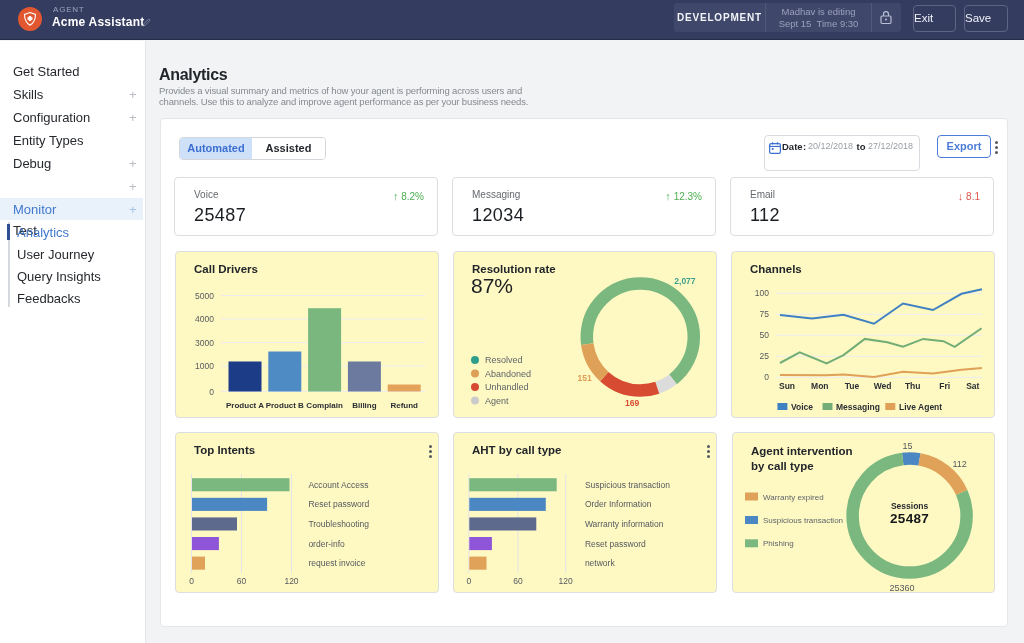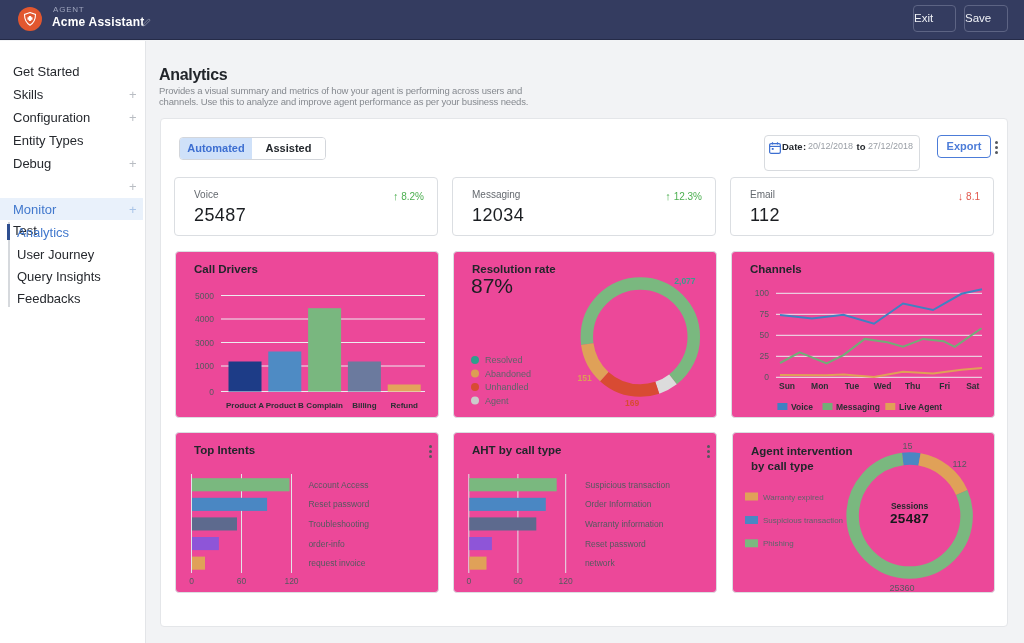--- a/index.html
+++ b/index.html
@@ -45,38 +45,52 @@
 #export { position:absolute; left:925px; top:135px; width:54px; height:23px; border:1px solid #4c7cd8; border-radius:4px; color:#4c7cd8; font-size:11px; font-weight:bold; text-align:center; line-height:21px;margin-left:12px; }
 .vdots { position:absolute; width:3px; height:3px; border-radius:50%; background:#54585e; }
 
 
 .mcard { position:absolute; top:177px; width:264px; height:59px; background:#fff; border:1px solid #dbdee2; border-radius:4px; }
 .mlabel { position:absolute; left:19px; top:11px; font-size:10px; color:#64696f; }
 .mvalue { position:absolute; left:19px; top:27.5px; font-size:18px; line-height:1; color:#1b1e22; letter-spacing:0.4px; }
 .mtrend { position:absolute; right:13px; top:12px; font-size:10px; }
 
 
-.ccard { position:absolute; background:#ec4899; border:1px solid #dbdee2; border-radius:4px;padding-left:8px; }
+.ccard { position:absolute; background:#fef9c3; border:1px solid #dbdee2; border-radius:4px;padding-left:8px; }
 .ctitle { position:absolute; left:18px; top:11px; font-size:11.5px; font-weight:bold; color:#22262b; }
 </style>
 </head>
 <body>
 
 <div id="header">
   <div id="logo">
     <svg width="24" height="24" viewBox="0 0 24 24">
         <path d="M12 5.5 L17.5 7.5 C17.5 12 16.5 15.5 12 18.2 C7.5 15.5 6.5 12 6.5 7.5 Z" fill="none" stroke="#ffffff" stroke-width="1.1"></path>
         <path d="M12 9 v5 M9.5 11.5 h5" stroke="#ffffff" stroke-width="2.4"></path>
       </svg>
   </div>
   <div id="agent-lbl">AGENT</div>
   <div id="agent-name">Acme Assistant</div>
   <svg id="pencil" viewBox="0 0 10 10">
       <path d="M1 9 L2 6.5 L7.5 1 L9 2.5 L3.5 8 Z" fill="none" stroke="#8d93a8" stroke-width="0.9"></path>
     </svg>
+  <div id="segbar">
+    <div class="seg" id="seg1">DEVELOPMENT</div>
+    <div class="seg" id="seg2">
+        <span>Madhav is editing</span>
+        <span>Sept 15&nbsp; Time 9:30</span>
+      </div>
+    <div class="seg" id="seg3">
+      <svg width="14" height="15" viewBox="0 0 14 15">
+          <rect x="2" y="6" width="10" height="7.5" rx="1.2" fill="none" stroke="#b9bfd4" stroke-width="1.2"></rect>
+          <path d="M4.5 6 V4.2 a2.5 2.5 0 0 1 5 0 V6" fill="none" stroke="#b9bfd4" stroke-width="1.2"></path>
+          <circle cx="7" cy="9.5" r="1" fill="#b9bfd4"></circle>
+        </svg>
+    </div>
+  </div>
   <div class="hbtn" id="exit">Exit</div>
   <div class="hbtn" id="save">Save</div>
 </div>
 
 <div id="sidebar">
   <div class="sitem" style="top:23px;">Get Started</div>
   <div class="sitem" style="top:46px;">Skills</div>
     <div class="plus" style="top:46px;">+</div>
   <div class="sitem" style="top:69px;">Configuration</div>
     <div class="plus" style="top:69px;">+</div>

